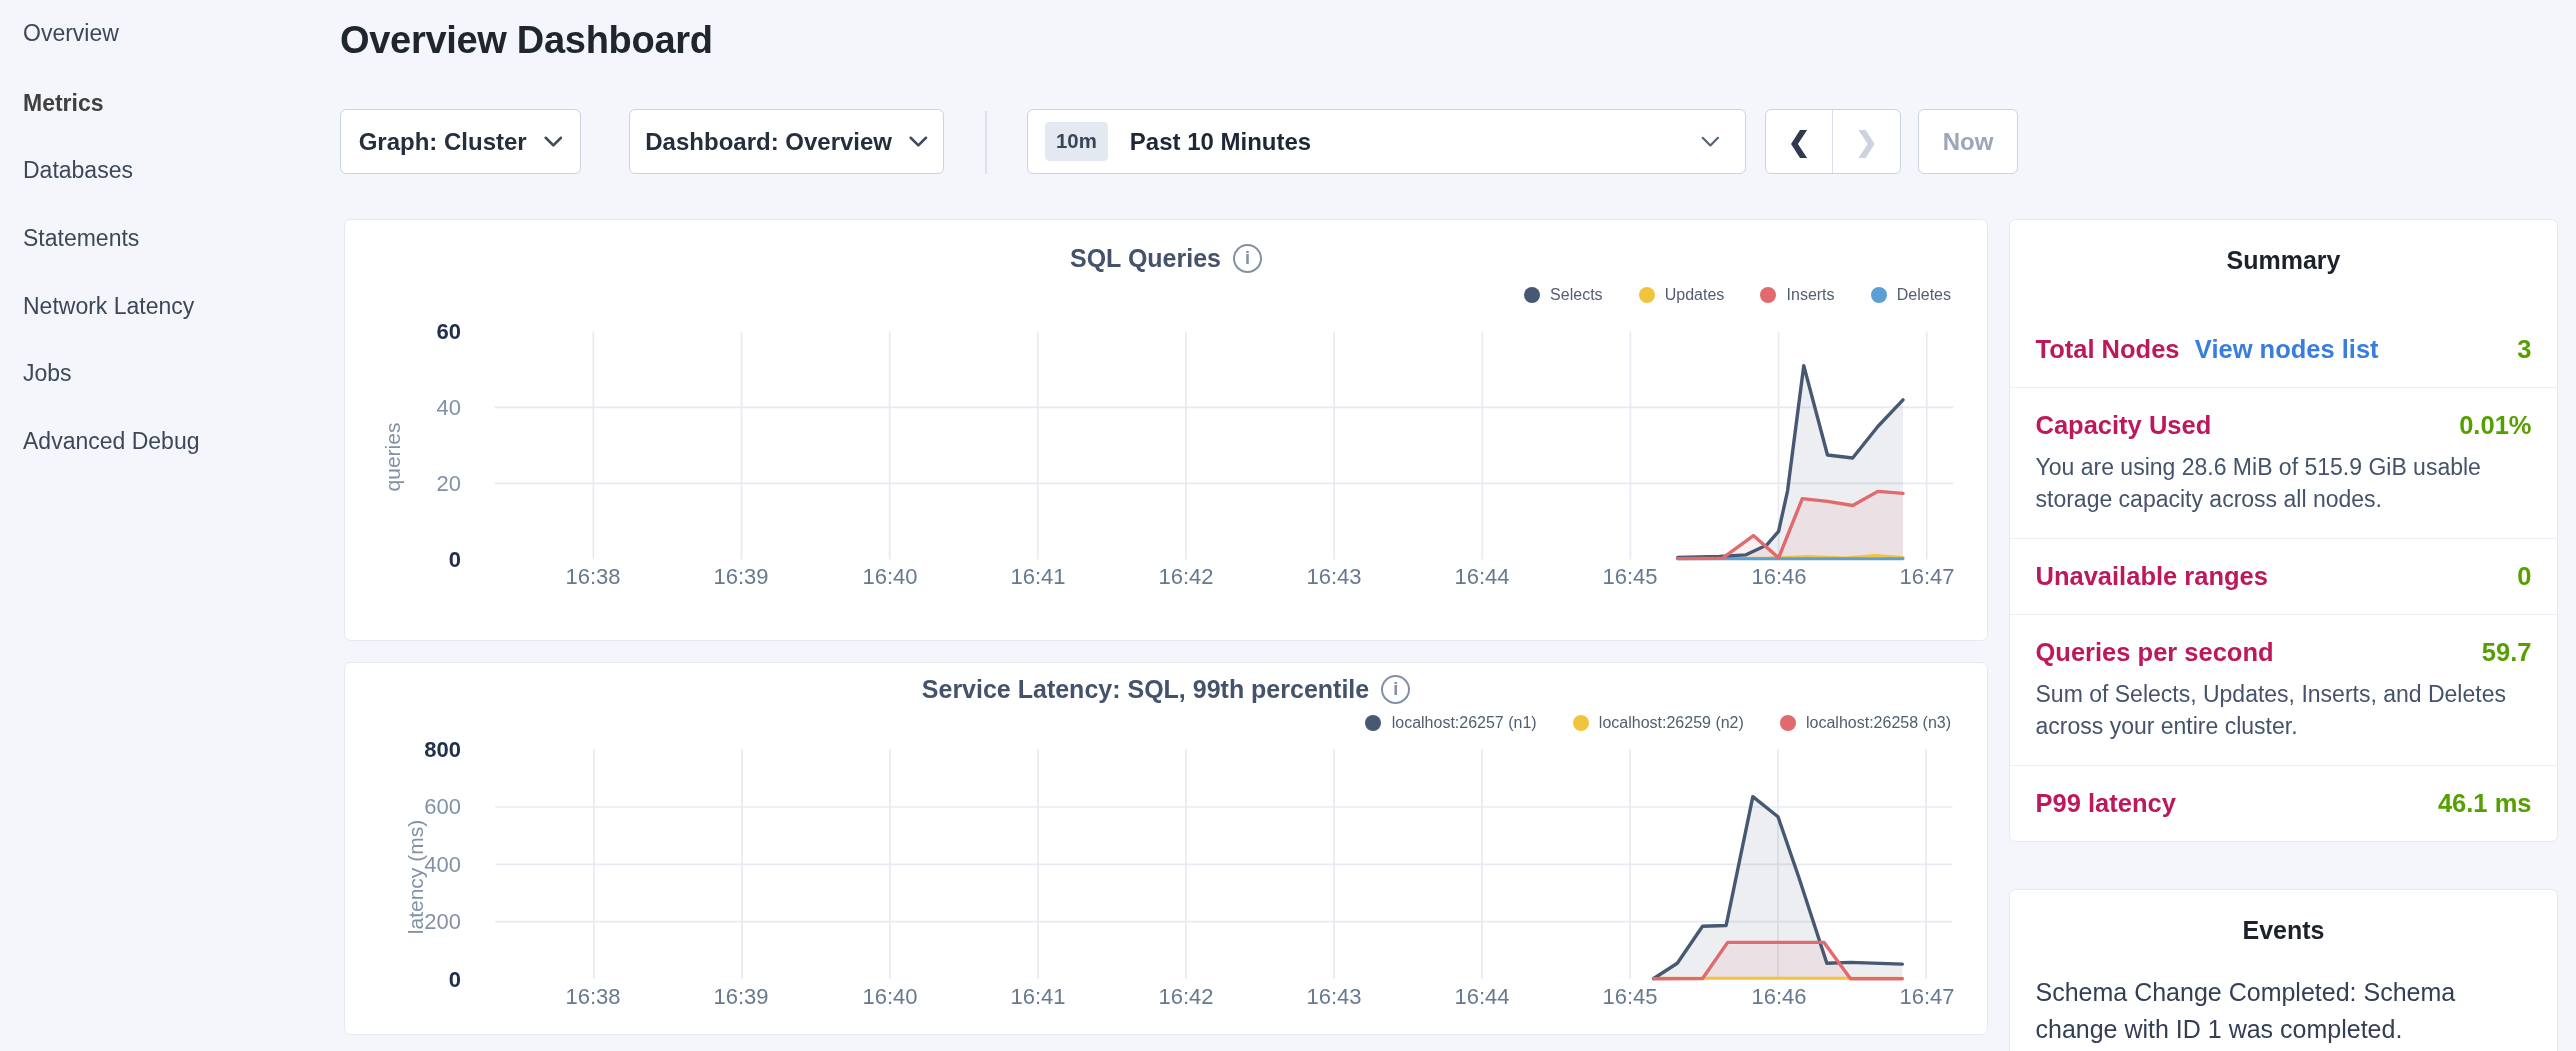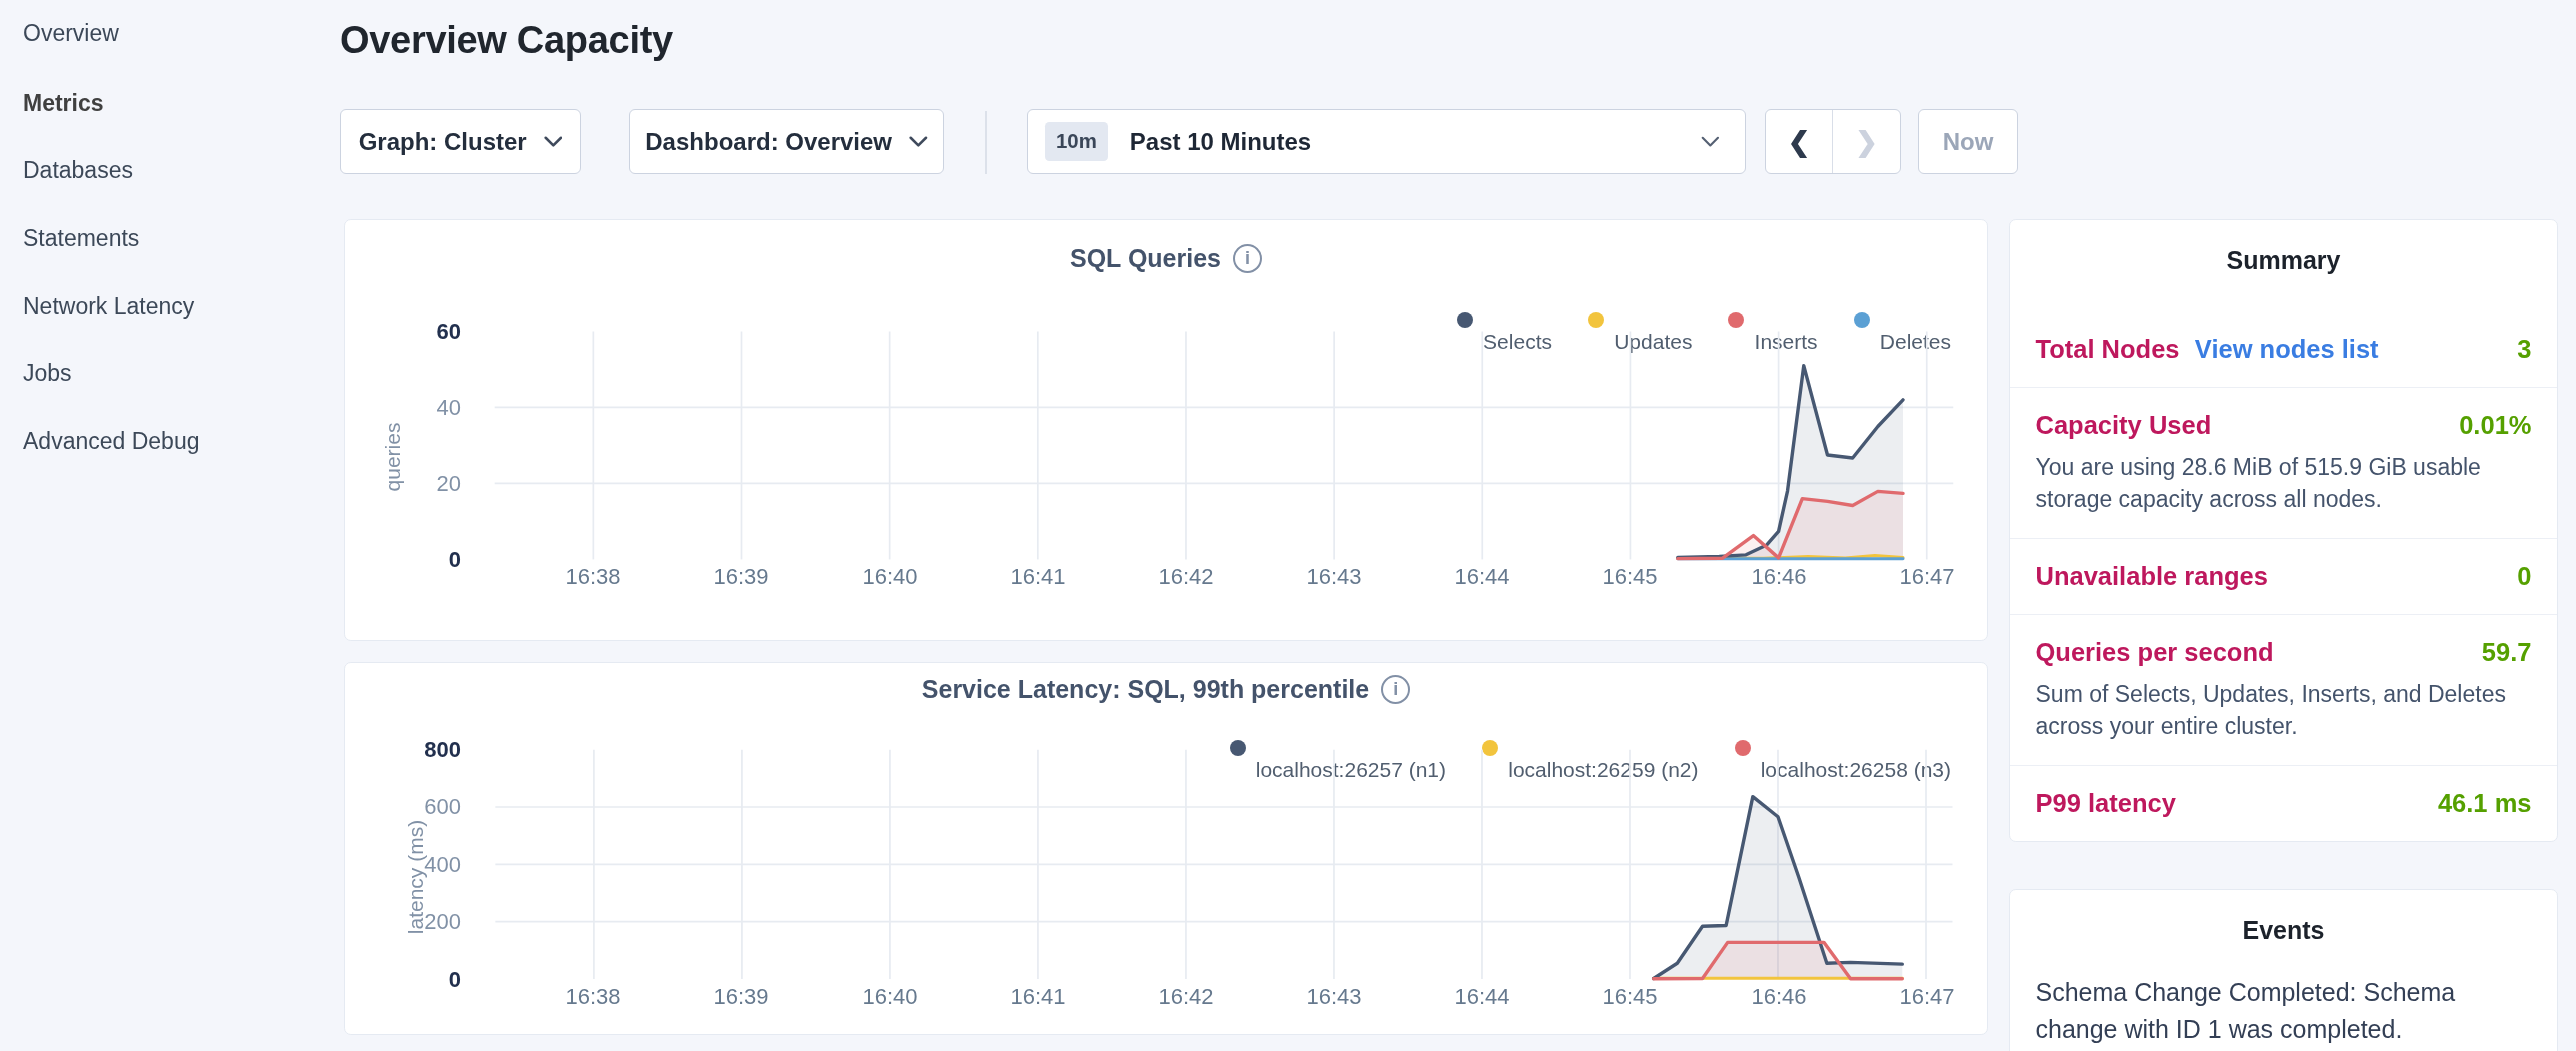--- a/index.html
+++ b/index.html
@@ -61,21 +61,21 @@
   
   .chart-title-wrap { position: absolute; left: 0; width: 100%;
     display: flex; align-items: center; justify-content: center; gap: 12px; }
   .chart-title { font-size: 25px; font-weight: 700; color: #44536b; }
   .info-icon { width: 29px; height: 29px; border: 2.1px solid #8290a6; border-radius: 50%;
     display: inline-flex; align-items: center; justify-content: center;
     font-size: 18px; font-weight: 700; color: #8290a6; cursor: pointer; }
   .legend { position: absolute; right: 36px; display: flex; gap: 36px; align-items: center; }
   .legend-item { display: flex; align-items: center; gap: 10.2px; }
   .legend-dot { width: 16px; height: 16px; border-radius: 50%; }
-  .legend-label { font-size: 21px; color: #515e6f; margin-top: 44px; }
+  .legend-label { font-size: 16px; color: #515e6f; }
   .plot-svg { position: absolute; left: 0; top: 0; }
   .ytick { position: absolute; left: 0; width: 116px; text-align: right;
     font-size: 22px; color: #8191a6; }
   .ytick.bold { color: #22304e; font-weight: 700; }
   .xtick { position: absolute; transform: translateX(-50%);
     font-size: 22px; color: #66798e; white-space: nowrap; }
   .axis-ylabel { position: absolute; left: 13.6px; transform: rotate(-90deg);
     transform-origin: center; font-size: 21px; color: #8191a6; white-space: nowrap; }
 
   
@@ -101,21 +101,21 @@
   <nav id="sidebar">
       <div class="side-item" style="top: 20.4px;">Overview</div>
       <div class="side-item active" style="top: 90px;">Metrics</div>
       <div class="side-item" style="top: 157px;">Databases</div>
       <div class="side-item" style="top: 225px;">Statements</div>
       <div class="side-item" style="top: 293px;">Network Latency</div>
       <div class="side-item" style="top: 360px;">Jobs</div>
       <div class="side-item" style="top: 428px;">Advanced Debug</div>
     </nav>
 
-  <h1 class="page-title">Overview Capacity</h1>
+  <h1 class="page-title">Overview Dashboard</h1>
 
   <button class="tb-btn" style="left:340px;width:241px;">
     <span>Graph: Cluster</span>
     <span class="tb-chevron">
       <svg width="18.7" height="12" viewBox="0 0 22 14">
           <polyline points="2,2 11,11 20,2" fill="none" stroke="#3f4a5c" stroke-width="3" stroke-linecap="round" stroke-linejoin="round"></polyline>
         </svg>
     </span>
   </button>
 

